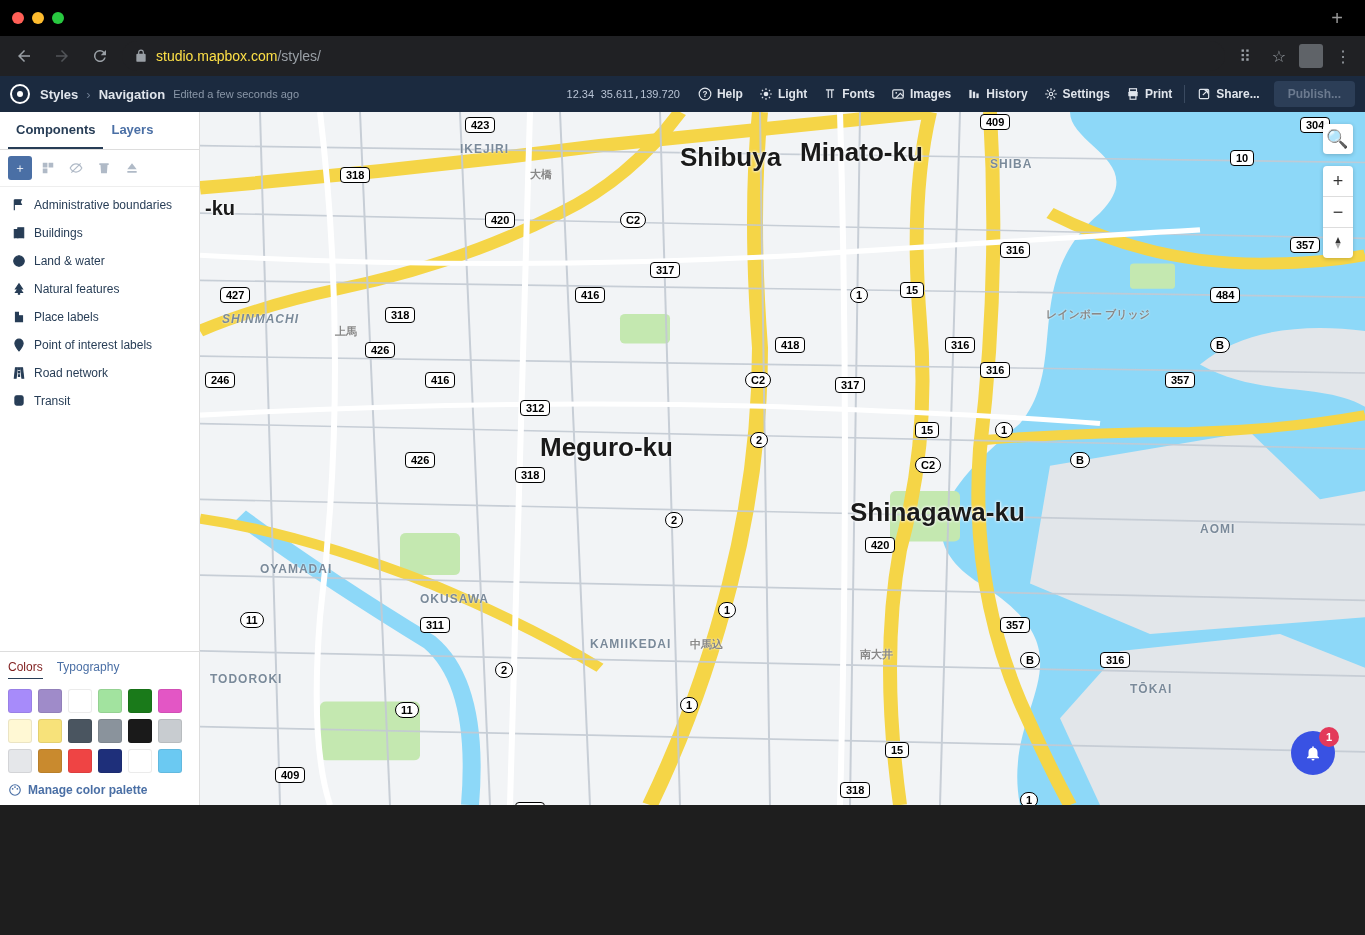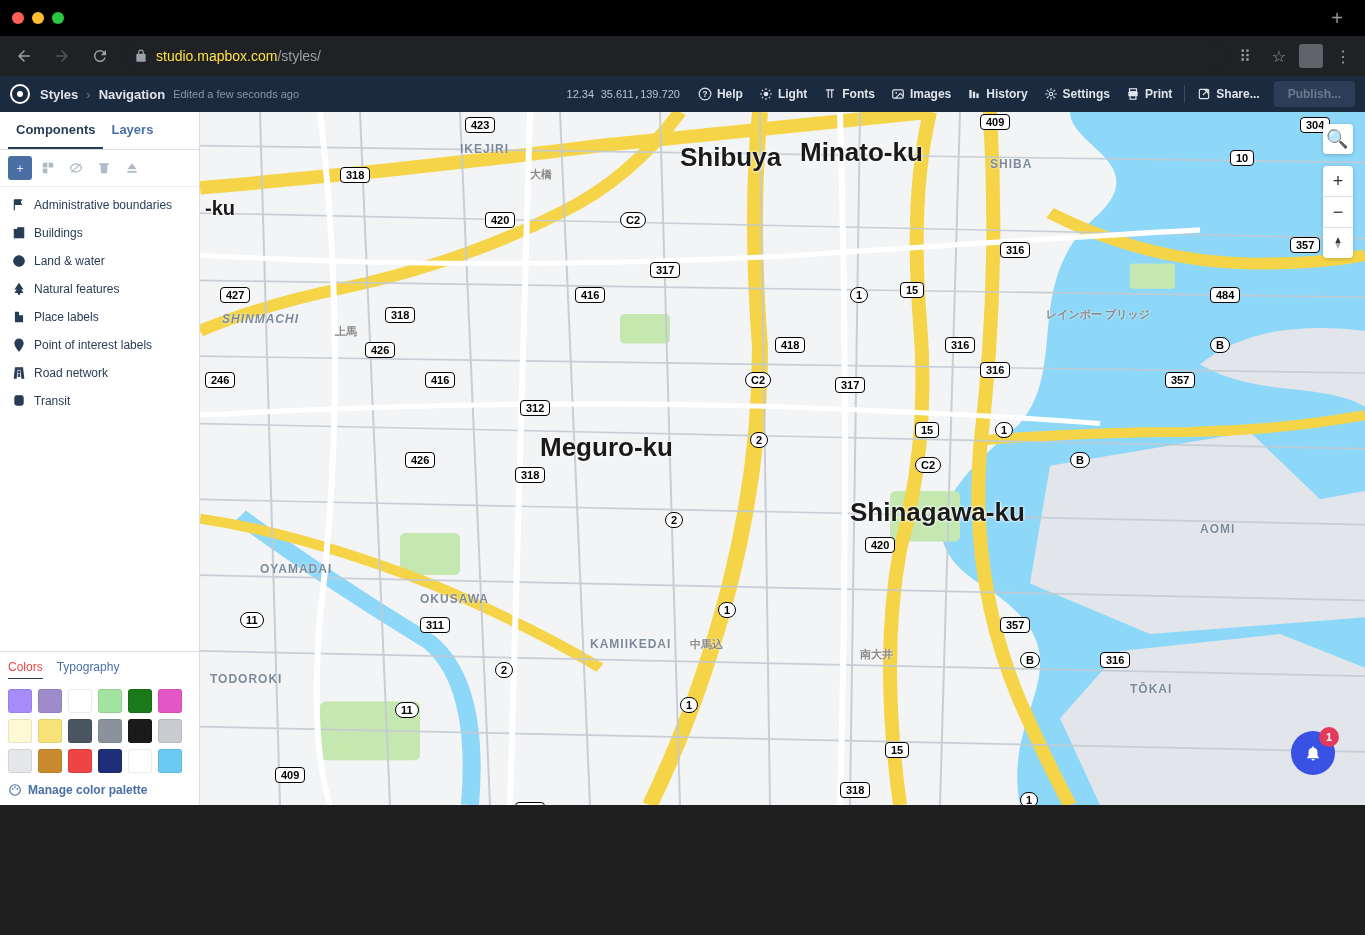--- a/index.html
+++ b/index.html
@@ -34,21 +34,21 @@
 .side-tab.active{color:#273d56;border-bottom:2px solid #273d56}
 .side-tools{display:flex;gap:4px;padding:6px 8px;border-bottom:1px solid #eee}
 .tool-btn{width:24px;height:24px;display:flex;align-items:center;justify-content:center;border-radius:3px;cursor:pointer;color:#b0bac7}
 .tool-btn.primary{background:#4a6fa5;color:#fff}
 .comp-list{flex:0 0 auto;padding:4px 0}
 .comp-item{display:flex;align-items:center;gap:8px;padding:7px 12px;cursor:pointer}
 .comp-ico{width:14px;height:14px;fill:#273d56;flex-shrink:0}
 .bottom-panel{margin-top:auto;border-top:1px solid #ddd;padding:8px}
 .bp-tabs{display:flex;gap:14px;margin-bottom:10px;font-size:12px}
 .bp-tab{cursor:pointer;color:#4a6fa5;padding-bottom:4px}
-.bp-tab.active{color:#ef4444;border-bottom:1px solid #273d56}
+.bp-tab.active{color:#7f1d1d;border-bottom:1px solid #273d56}
 .swatches{display:grid;grid-template-columns:repeat(6,24px);gap:6px;margin-bottom:10px}
 .swatch{width:24px;height:24px;border-radius:3px;cursor:pointer;border:1px solid rgba(0,0,0,.08)}
 .manage{display:flex;align-items:center;gap:6px;color:#4a6fa5;font-weight:600;cursor:pointer;font-size:12px}
 .map-area{flex:1;position:relative;background:#eef1f4;overflow:hidden}
 .map-svg{position:absolute;inset:0;width:100%;height:100%}
 .place{position:absolute;font-weight:700;color:#1a1a1a;white-space:nowrap;text-shadow:0 0 3px #fff,0 0 3px #fff}
 .place.lg{font-size:26px}.place.md{font-size:20px}
 .area{position:absolute;font-weight:600;color:#7a8a9a;font-size:12px;letter-spacing:1px;text-shadow:0 0 2px #fff}
 .area.jp{color:#888;font-size:11px;letter-spacing:0}
 .shield{position:absolute;background:#fff;border:1.5px solid #000;border-radius:4px;padding:1px 5px;font-size:11px;font-weight:700;color:#000}

